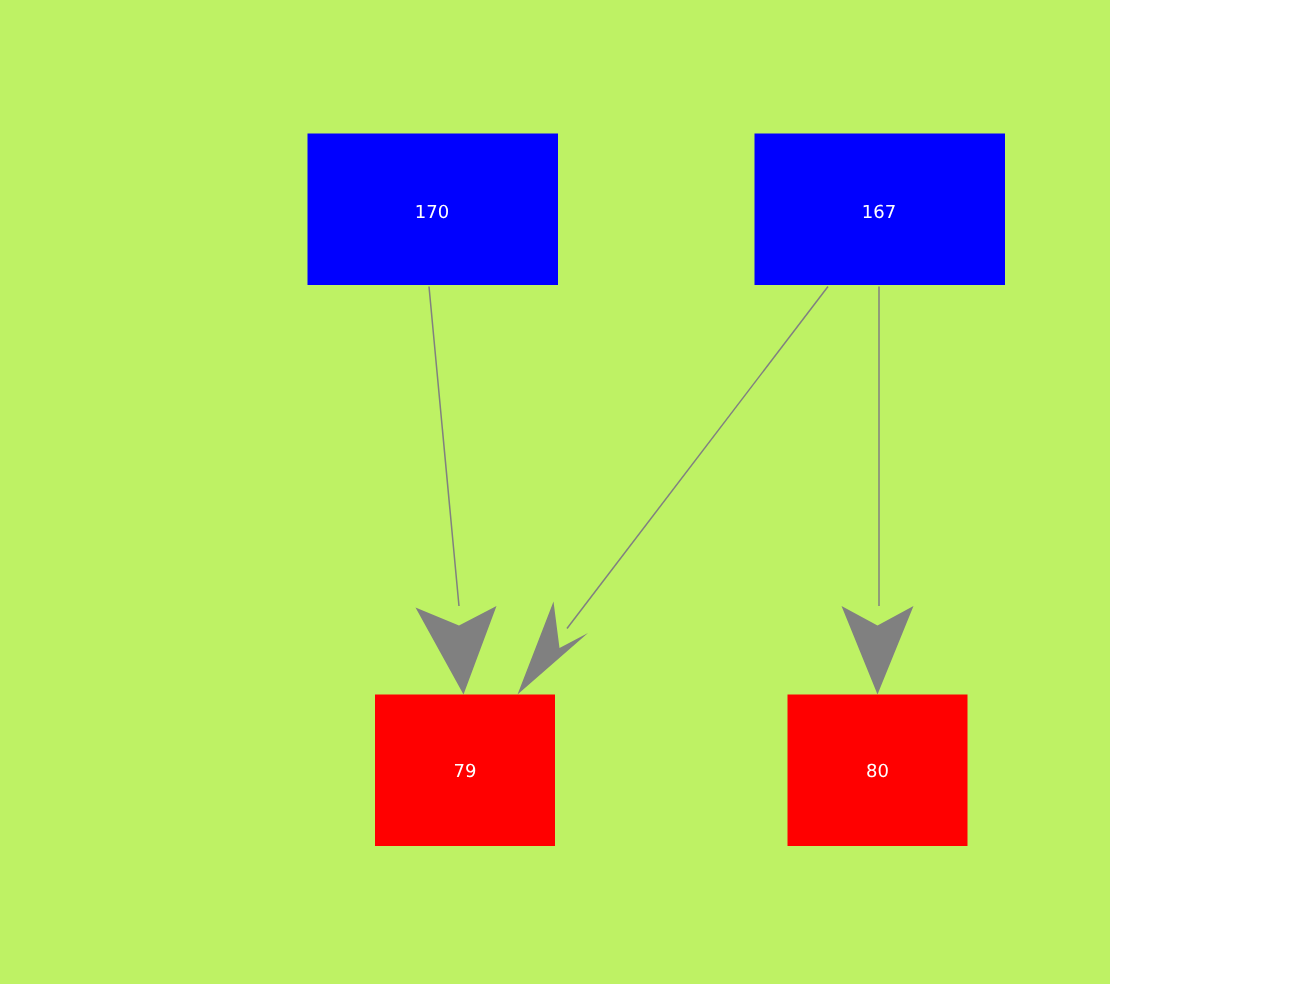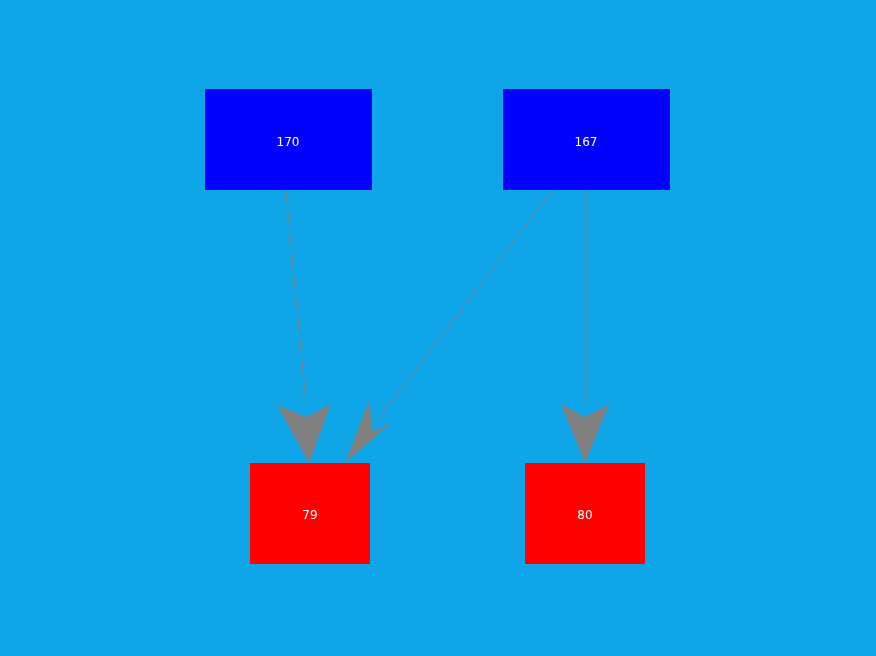--- a/index.html
+++ b/index.html
@@ -39,21 +39,21 @@
     fill: none;
     stroke-width: 1;
   }
   .edge-head {
     stroke: none;
   }
 </style>
 </head>
 <body>
 
-<div id="canvas" style="width: 876px; height: 656px; background: #0ea5e9;">
+<div id="canvas" style="width: 740px; height: 656px; background: #bef264;">
   <svg id="graph-svg" viewBox="0 0 876 656" xmlns="http://www.w3.org/2000/svg" width="876" height="656">
     <g id="edges-layer">
         <g>
           <path class="edge-line" d="M 286,191 L 306,404" stroke="#808080"></path>
           <path class="edge-head" d="M 309,463 L 277,405 L 306,417 L 331,404 Z" fill="#808080"></path>
         </g>
         <g>
           <path class="edge-line" d="M 552,191 L 378,419" stroke="#808080"></path>
           <path class="edge-head" d="M 345,463 L 369,401 L 373,432 L 392,422 Z" fill="#808080"></path>
         </g>

